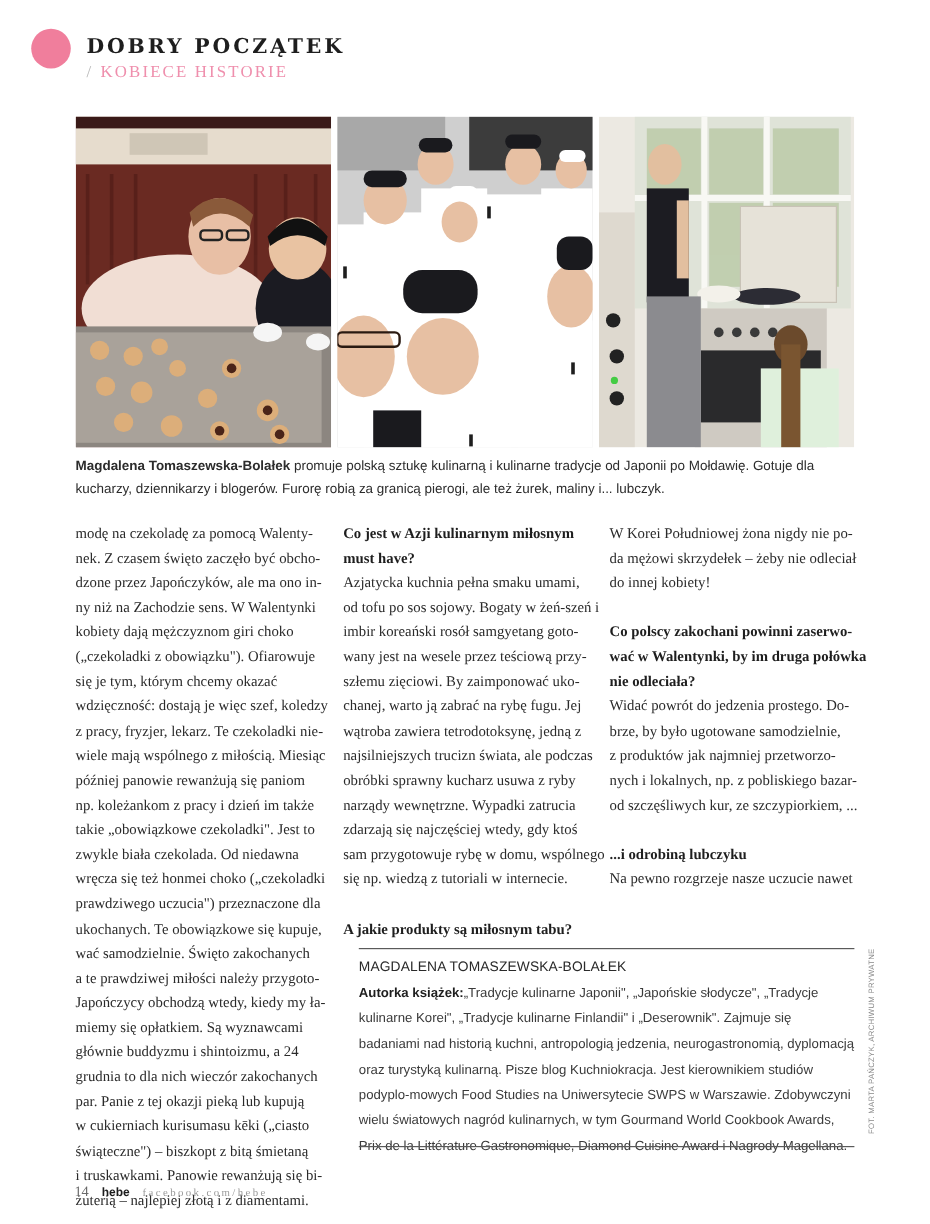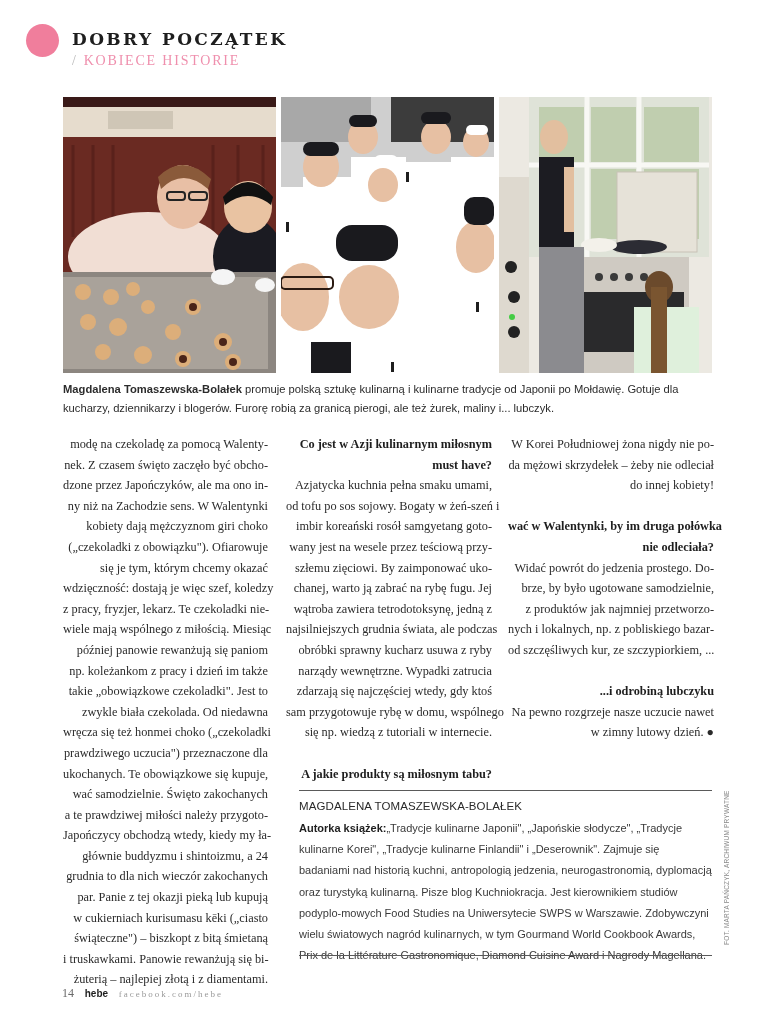--- a/index.html
+++ b/index.html
@@ -21,21 +21,21 @@
 
     .caption { position: absolute; left: 63px; top: 380px; width: 650px; font-family: "Liberation Sans", sans-serif; font-size: 11.2px; line-height: 19px; color: #2c2c2c; }
     .caption b { font-weight: bold; }
 
     .col { position: absolute; top: 434px; font-family: "Liberation Serif", serif; font-size: 12.3px; line-height: 20.6px; color: #2a2a2a; }
     .col-1 { left: 63px; width: 205px; text-align: justify; }
     .col-2 { left: 286px; width: 206px; }
     .col-3 { left: 508px; width: 206px; }
     .col .q { font-weight: bold; color: #1e1e1e; }
     .col .gap { height: 20.6px; }
-    .line { display: block; white-space: nowrap; text-align: right; }
+    .line { display: block; white-space: nowrap; }
 
     .bio { position: absolute; left: 299px; top: 790px; width: 413px; }
     .bio-rule-top { position: absolute; left: 0; top: 0; width: 413px; height: 1px; background: #5a5a5a; }
     .bio-rule-bottom { position: absolute; left: 0; top: 165px; width: 413px; height: 1px; background: #5a5a5a; }
     .bio-name { position: absolute; left: 0; top: 10px; font-family: "Liberation Sans", sans-serif; font-size: 11.5px; color: #2a2a2a; letter-spacing: 0.1px; white-space: nowrap; }
     .bio-text { position: absolute; left: 0; top: 28px; width: 413px; font-family: "Liberation Sans", sans-serif; font-size: 11px; line-height: 21.2px; color: #3a3a3a; }
     .bio-text b { color: #1e1e1e; font-weight: bold; }
 
     .credit { position: absolute; left: 723px; top: 945px; transform-origin: 0 0; transform: rotate(-90deg); font-family: "Liberation Sans", sans-serif; font-size: 6.5px; color: #8a8a8a; white-space: nowrap; letter-spacing: 0.2px; }
 
@@ -212,20 +212,21 @@
   <span class="line">później panowie rewanżują się paniom</span>
   <span class="line">np. koleżankom z pracy i dzień im także</span>
   <span class="line">takie „obowiązkowe czekoladki". Jest to</span>
   <span class="line">zwykle biała czekolada. Od niedawna</span>
   <span class="line">wręcza się też honmei choko („czekoladki</span>
   <span class="line">prawdziwego uczucia") przeznaczone dla</span>
   <span class="line">ukochanych. Te obowiązkowe się kupuje,</span>
   <span class="line">wać samodzielnie. Święto zakochanych</span>
   <span class="line">a te prawdziwej miłości należy przygoto-</span>
   <span class="line">Japończycy obchodzą wtedy, kiedy my ła-</span>
+  <span class="line">miemy się opłatkiem. Są wyznawcami</span>
   <span class="line">głównie buddyzmu i shintoizmu, a 24</span>
   <span class="line">grudnia to dla nich wieczór zakochanych</span>
   <span class="line">par. Panie z tej okazji pieką lub kupują</span>
   <span class="line">w cukierniach kurisumasu kēki („ciasto</span>
   <span class="line">świąteczne") – biszkopt z bitą śmietaną</span>
   <span class="line">i truskawkami. Panowie rewanżują się bi-</span>
   <span class="line">żuterią – najlepiej złotą i z diamentami.</span>
 </div>
 
 <div class="col col-2">
@@ -234,54 +235,54 @@
     <span class="line q">must have?</span>
   </div>
   <div>
     <span class="line">Azjatycka kuchnia pełna smaku umami,</span>
     <span class="line">od tofu po sos sojowy. Bogaty w żeń-szeń i</span>
     <span class="line">imbir koreański rosół samgyetang goto-</span>
     <span class="line">wany jest na wesele przez teściową przy-</span>
     <span class="line">szłemu zięciowi. By zaimponować uko-</span>
     <span class="line">chanej, warto ją zabrać na rybę fugu. Jej</span>
     <span class="line">wątroba zawiera tetrodotoksynę, jedną z</span>
-    <span class="line">najsilniejszych grudnia świata, ale podczas</span>
+    <span class="line">najsilniejszych trucizn świata, ale podczas</span>
     <span class="line">obróbki sprawny kucharz usuwa z ryby</span>
     <span class="line">narządy wewnętrzne. Wypadki zatrucia</span>
     <span class="line">zdarzają się najczęściej wtedy, gdy ktoś</span>
     <span class="line">sam przygotowuje rybę w domu, wspólnego</span>
     <span class="line">się np. wiedzą z tutoriali w internecie.</span>
   </div>
   <div class="gap"></div>
   <span class="line q">A jakie produkty są miłosnym tabu?</span>
 </div>
 
 <div class="col col-3">
   <div>
     <span class="line">W Korei Południowej żona nigdy nie po-</span>
     <span class="line">da mężowi skrzydełek – żeby nie odleciał</span>
     <span class="line">do innej kobiety!</span>
   </div>
   <div class="gap"></div>
   <div>
+    <span class="line q">Co polscy zakochani powinni zaserwo-</span>
     <span class="line q">wać w Walentynki, by im druga połówka</span>
     <span class="line q">nie odleciała?</span>
   </div>
   <div>
     <span class="line">Widać powrót do jedzenia prostego. Do-</span>
     <span class="line">brze, by było ugotowane samodzielnie,</span>
     <span class="line">z produktów jak najmniej przetworzo-</span>
     <span class="line">nych i lokalnych, np. z pobliskiego bazar-</span>
     <span class="line">od szczęśliwych kur, ze szczypiorkiem, ...</span>
   </div>
   <div class="gap"></div>
   <span class="line q">...i odrobiną lubczyku</span>
   <div>
     <span class="line">Na pewno rozgrzeje nasze uczucie nawet</span>
-    <span class="line">w zimny lutowy dzień. ●</span>
   </div>
 </div>
 
 <div class="bio">
   <div class="bio-rule-top"></div>
   <div class="bio-name">MAGDALENA TOMASZEWSKA-BOLAŁEK</div>
   <div class="bio-text"><b>Autorka książek:</b><span>„Tradycje kulinarne Japonii", „Japońskie słodycze", „Tradycje kulinarne Korei", „Tradycje kulinarne Finlandii" i „Deserownik". Zajmuje się badaniami nad historią kuchni, antropologią jedzenia, neurogastronomią, dyplomacją oraz turystyką kulinarną. Pisze blog Kuchniokracja. Jest kierownikiem studiów podyplo-mowych Food Studies na Uniwersytecie SWPS w Warszawie. Zdobywczyni wielu światowych nagród kulinarnych, w tym Gourmand World Cookbook Awards, Prix de la Littérature Gastronomique, Diamond Cuisine Award i Nagrody Magellana.</span></div>
   <div class="bio-rule-bottom"></div>
 </div>
 

